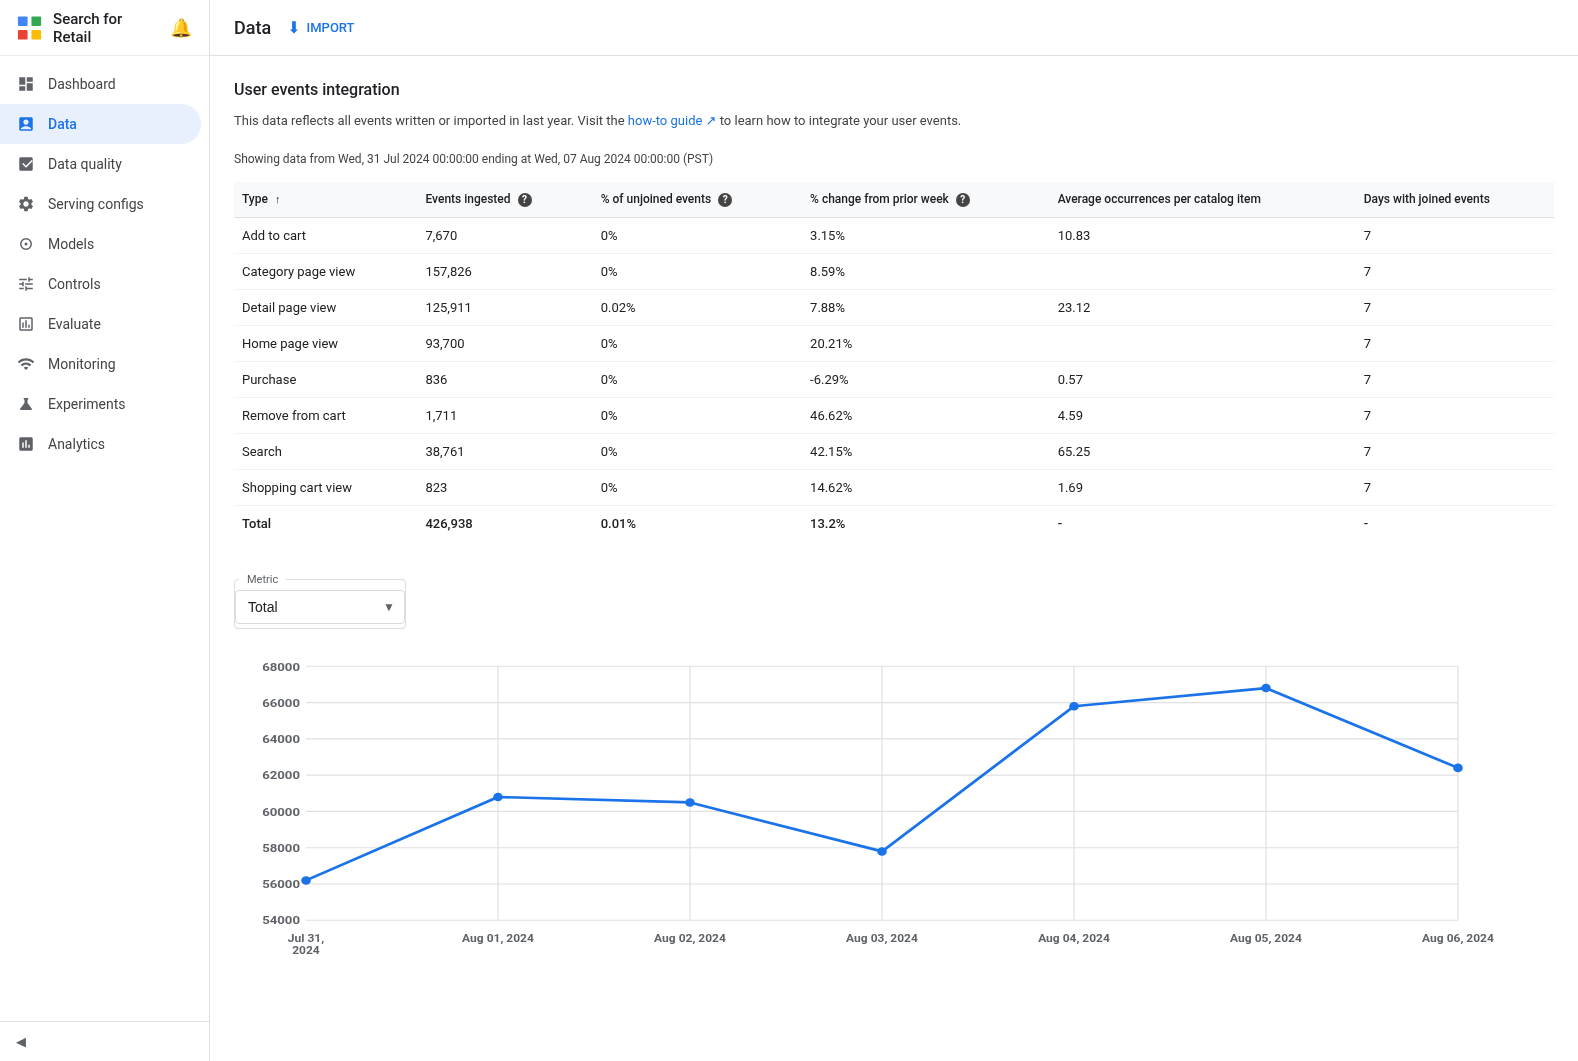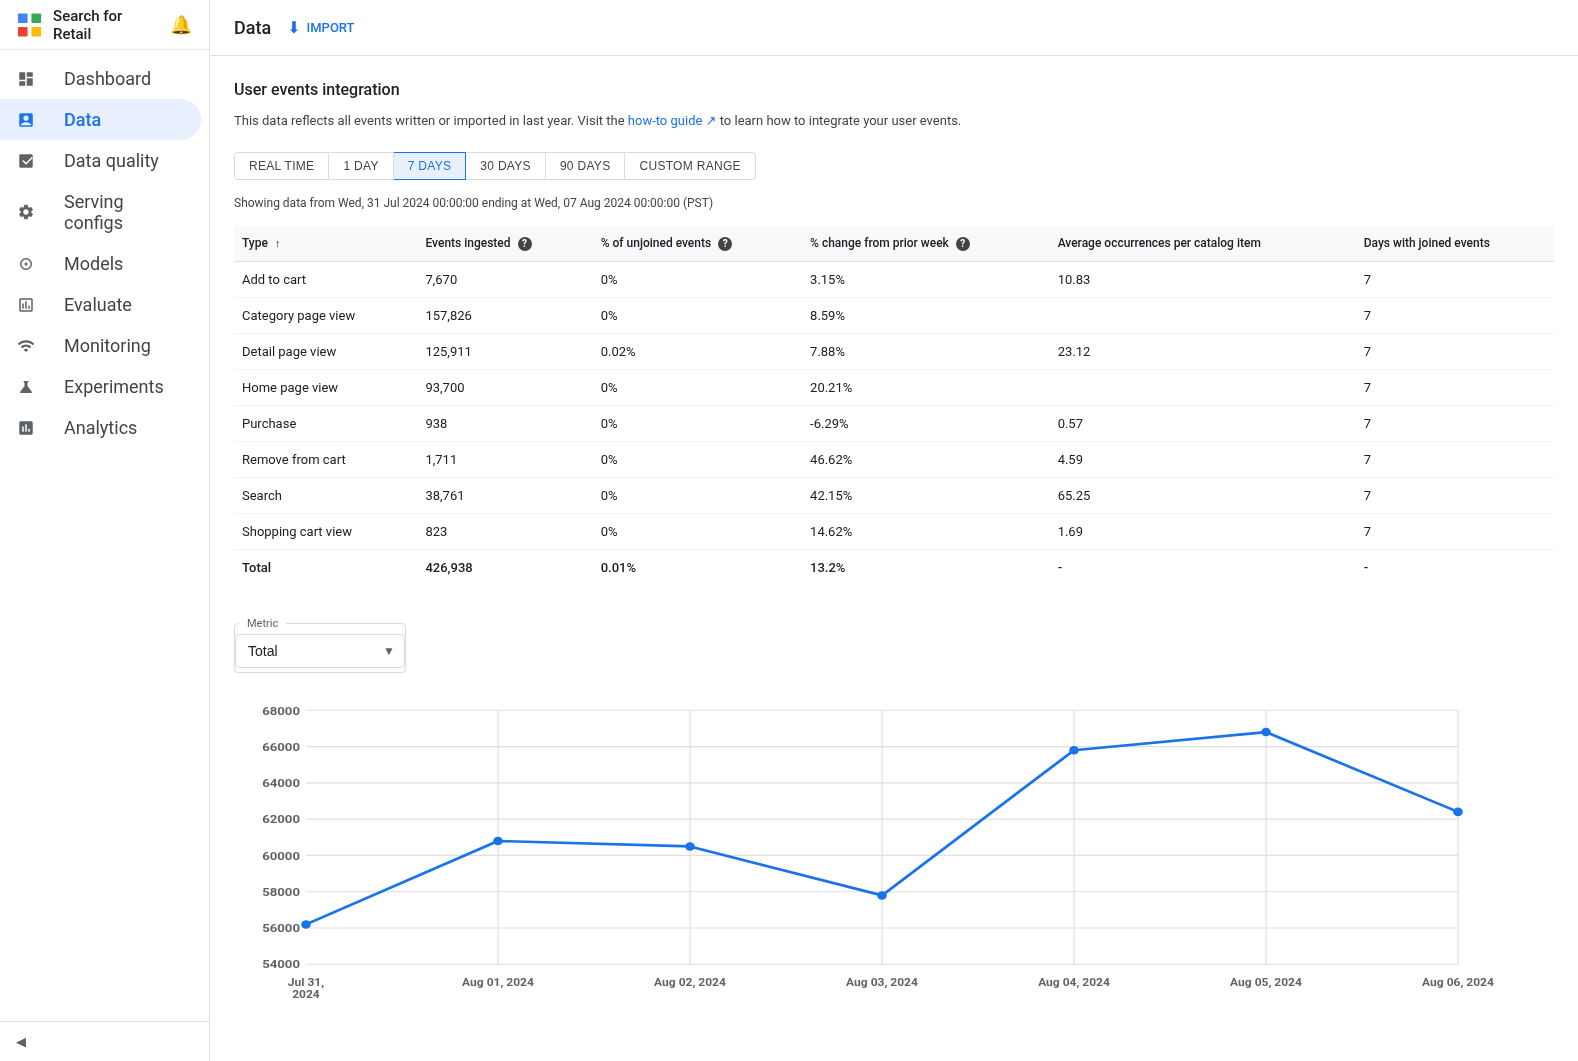--- a/index.html
+++ b/index.html
@@ -1,25 +1,25 @@
 <!DOCTYPE html>
 <html><head>
   <meta charset="utf-8">
   <style>
     * { box-sizing: border-box; margin: 0; padding: 0; }
     body { font-family: 'Google Sans', Roboto, Arial, sans-serif; font-size: 13px; color: #202124; background: #fff; display: flex; height: 100vh; overflow: hidden; }
 
     
     .sidebar { width: 210px; min-width: 210px; background: #fff; border-right: 1px solid #e0e0e0; display: flex; flex-direction: column; height: 100vh; }
-    .sidebar-header { display: flex; align-items: center; padding: 17px 16px; gap: 10px; border-bottom: 1px solid #e8eaed; height: 50px; }
+    .sidebar-header { display: flex; align-items: center; padding: 17px 16px; gap: 10px; border-bottom: 1px solid #e8eaed; height: 56px; }
     .sidebar-logo { width: 28px; height: 28px; }
     .sidebar-title { font-size: 15px; font-weight: 500; color: #202124; }
     .sidebar-bell { margin-left: auto; color: #5f6368; cursor: pointer; font-size: 18px; }
     .sidebar-nav { flex: 1; padding: 8px 0; overflow-y: auto; }
-    .nav-item { display: flex; align-items: center; gap: 28px; padding: 10px 16px; cursor: pointer; color: #444; font-size: 18px; border-radius: 0 24px 24px 0; margin-right: 8px; }
+    .nav-item { display: flex; align-items: center; gap: 12px; padding: 10px 16px; cursor: pointer; color: #444; font-size: 14px; border-radius: 0 24px 24px 0; margin-right: 8px; }
     .nav-item.active { background: #e8f0fe; color: #1a73e8; font-weight: 500; }
     .nav-icon { width: 20px; height: 20px; display: flex; align-items: center; justify-content: center; font-size: 16px; flex-shrink: 0; }
     .sidebar-collapse { padding: 12px 16px; border-top: 1px solid #e0e0e0; cursor: pointer; color: #5f6368; }
 
     
     .main { flex: 1; display: flex; flex-direction: column; overflow: hidden; }
     .top-bar { display: flex; align-items: center; padding: 0 24px; height: 56px; border-bottom: 1px solid #e0e0e0; gap: 16px; }
     .top-bar-title { font-size: 18px; font-weight: 500; color: #202124; }
     .import-btn { display: flex; align-items: center; gap: 6px; color: #1a73e8; font-size: 13px; cursor: pointer; font-weight: 500; }
     .import-icon { font-size: 16px; }
@@ -121,20 +121,28 @@
     <div class="nav-item">
       <span class="nav-icon">
         <svg width="18" height="18" viewBox="0 0 24 24" fill="#5f6368">
             <circle cx="12" cy="12" r="2"></circle>
             <path d="M12 6a6 6 0 0 1 0 12A6 6 0 0 1 12 6m0-2A8 8 0 1 0 12 20A8 8 0 0 0 12 4z"></path>
           </svg>
       </span>
       <span>Models</span>
     </div>
 
+    <div class="nav-item">
+      <span class="nav-icon">
+        <svg width="18" height="18" viewBox="0 0 24 24" fill="#5f6368">
+            <path d="M3 17v2h6v-2H3zM3 5v2h10V5H3zm10 16v-2h8v-2h-8v-2h-2v6h2zM7 9v2H3v2h4v2h2V9H7zm14 4v-2H11v2h10zm-6-4h2V7h4V5h-4V3h-2v6z"></path>
+          </svg>
+      </span>
+      <span>Controls</span>
+    </div>
 
     <div class="nav-item">
       <span class="nav-icon">
         <svg width="18" height="18" viewBox="0 0 24 24" fill="#5f6368">
             <path d="M9 17H7v-7h2v7zm4 0h-2V7h2v10zm4 0h-2v-4h2v4zm2 2H5V5h14v14zm0-16H5c-1.1 0-2 .9-2 2v14c0 1.1.9 2 2 2h14c1.1 0 2-.9 2-2V5c0-1.1-.9-2-2-2z"></path>
           </svg>
       </span>
       <span>Evaluate</span>
     </div>
 
@@ -180,28 +188,20 @@
 
   <div class="content">
 
 
     <div class="page-content">
       <h2 class="section-title">User events integration</h2>
       <p class="section-desc">
         <span>This data reflects all events written or imported in last year. Visit the </span><a href="#"><span>how-to guide</span> ↗</a><span> to learn how to integrate your user events.</span>
       </p>
 
-      <div class="time-range-group">
-        <button class="time-btn">REAL TIME</button>
-        <button class="time-btn">1 DAY</button>
-        <button class="time-btn active">7 DAYS</button>
-        <button class="time-btn">30 DAYS</button>
-        <button class="time-btn">90 DAYS</button>
-        <button class="time-btn">CUSTOM RANGE</button>
-      </div>
 
       <p class="showing-info">Showing data from Wed, 31 Jul 2024 00:00:00 ending at Wed, 07 Aug 2024 00:00:00 (PST)</p>
 
       <table class="data-table">
         <thead>
           <tr>
             <th>
               <span>Type</span>
               <span class="sort-icon">↑</span>
             </th>
@@ -249,21 +249,21 @@
             <tr>
       <td>Home page view</td>
       <td>93,700</td>
       <td>0%</td>
       <td>20.21%</td>
       <td></td>
       <td>7</td>
     </tr>
             <tr>
       <td>Purchase</td>
-      <td>938</td>
+      <td>836</td>
       <td>0%</td>
       <td>-6.29%</td>
       <td>0.57</td>
       <td>7</td>
     </tr>
             <tr>
       <td>Remove from cart</td>
       <td>1,711</td>
       <td>0%</td>
       <td>46.62%</td>

